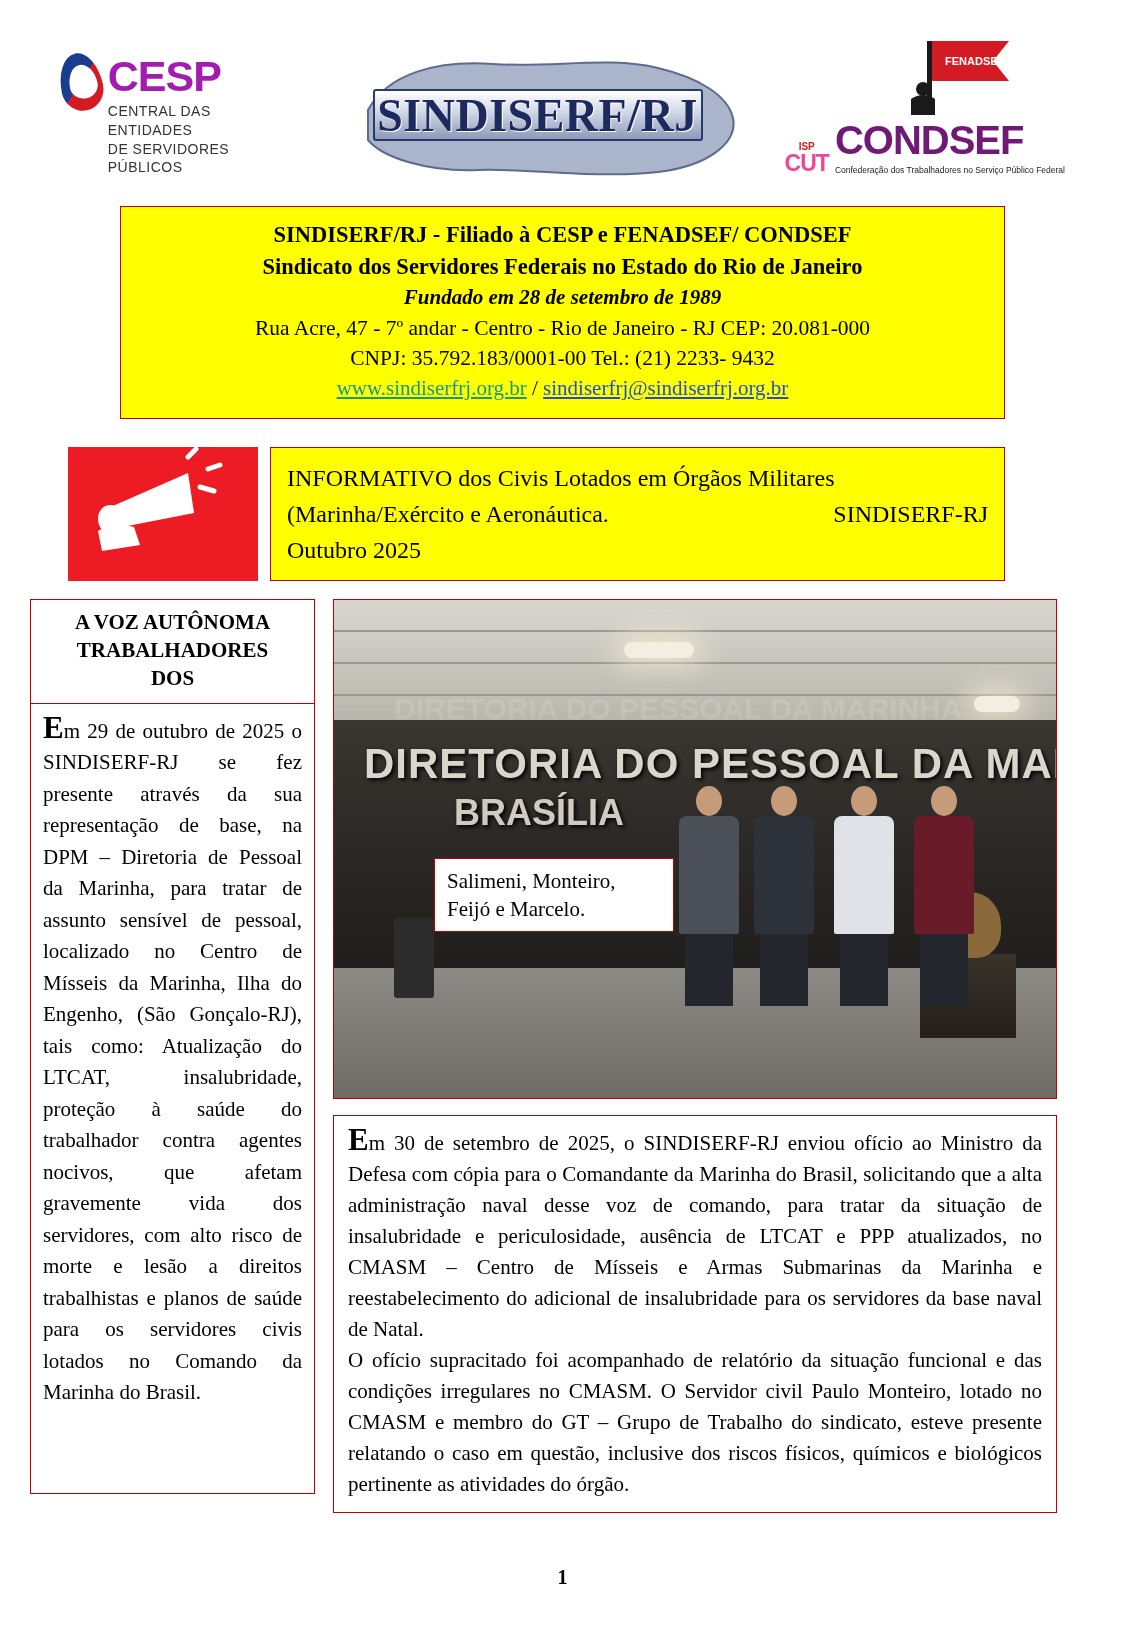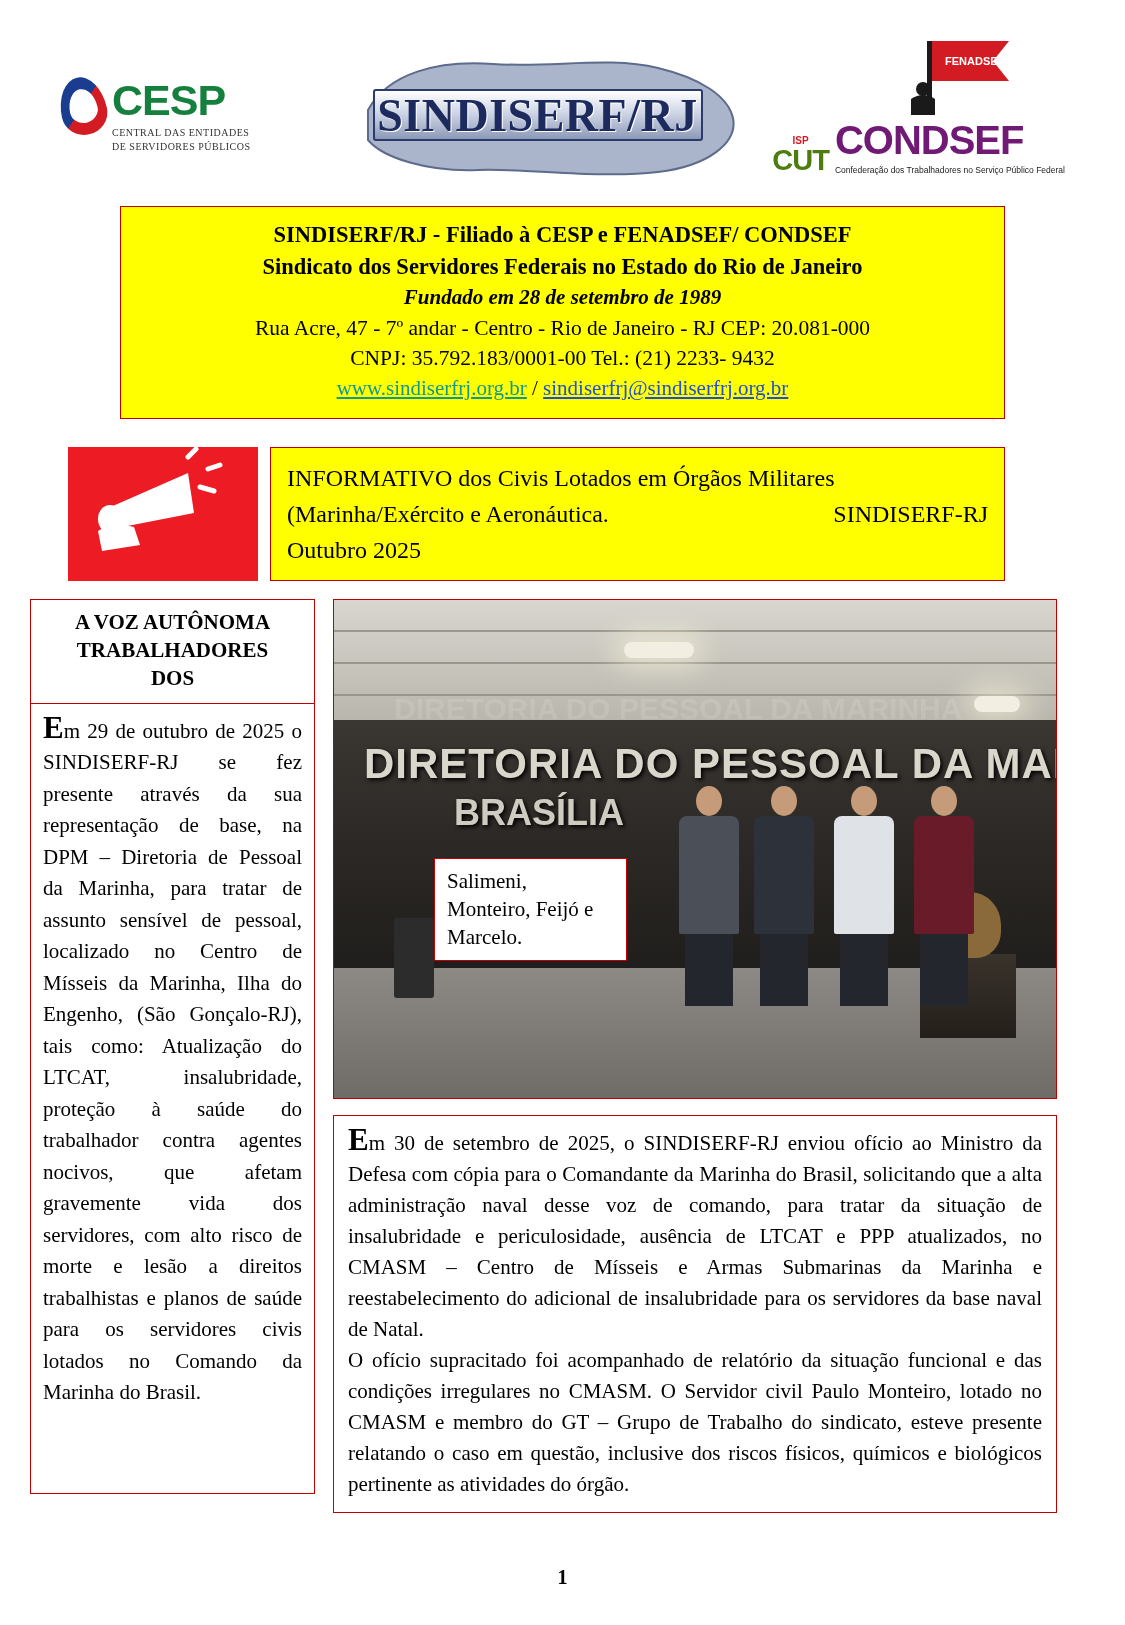--- a/index.html
+++ b/index.html
@@ -33,25 +33,25 @@
   }
   .cesp-drop::after{
     content:"";
     position:absolute; left:9px; top:12px;
     width:28px;height:34px;background:#fff;
     border-radius:50% 50% 50% 50% / 62% 62% 38% 38%;
   }
   .cesp-text { line-height: 1; padding-top: 2px; }
   .cesp-word {
     font-family: "Liberation Sans", sans-serif;
-    font-weight: bold; font-size: 43px; color: #15803d; letter-spacing: -1px;
+    font-weight: bold; font-size: 43px; color: #a21caf; letter-spacing: -1px;
   }
   .cesp-sub {
-    font-family: Liberation Serif, serif;
-    font-size: 10px; color: #333; letter-spacing: .5px; margin-top: 4px; line-height: 1.35;
+    font-family: Liberation Sans, sans-serif;
+    font-size: 14px; color: #333; letter-spacing: .5px; margin-top: 4px; line-height: 1.35;
   }
 
   .sindiserf-logo {
     position: relative;
     width: 420px; height: 135px;
     display: flex; align-items: center; justify-content: center;
   }
   .map-shape {
     position: absolute; left: 0; top: 0; width: 100%; height: 100%;
   }
@@ -70,21 +70,21 @@
     color: #1c2a5e;
     letter-spacing: .5px;
     text-shadow: 1px 1px 0 #fff;
   }
 
   .condsef-logo { width: 280px; position: relative; height: 140px; }
   .flag-wrap { position: absolute; right: 48px; top: -8px; width: 120px; height: 78px; }
   .condsef-row { position: absolute; bottom: 10px; right: 0; display: flex; align-items: flex-end; gap: 6px; }
   .cut-block { font-family: "Liberation Sans", sans-serif; line-height: 1; text-align: center; }
   .cut-isp { font-size: 10px; color: #d31b23; font-weight: bold; }
-  .cut-big { font-size: 29px; color: #4d7c0f; font-weight: bold; letter-spacing: -1px; }
+  .cut-big { font-size: 23px; color: #ec4899; font-weight: bold; letter-spacing: -1px; }
   .condsef-name {
     font-family: "Liberation Sans", sans-serif;
     font-weight: bold; font-size: 40px; color: #701a75; letter-spacing: -1px;
   }
   .condsef-sub {
     font-family: "Liberation Sans", sans-serif;
     font-size: 8.5px; color: #222; text-align: right; margin-top: 2px; white-space: nowrap;
   }
 
   
@@ -216,21 +216,21 @@
     position: absolute; right: 55px; bottom: 140px;
     width: 62px; height: 66px; background: #8a6a3b; border-radius: 50% 50% 40% 40%;
   }
   .bust-base {
     position: absolute; right: 40px; bottom: 60px; width: 96px; height: 84px;
     background: linear-gradient(#3a332c, #241f1a);
   }
   .caption-box {
     position: absolute; left: 100px; top: 258px;
     background: #fff; border: 1px solid #c00000;
-    padding: 8px 12px; font-size: 21px; line-height: 1.35; width: 193px;
+    padding: 8px 12px; font-size: 21px; line-height: 1.35; width: 240px;
   }
   .trash {
     position: absolute; left: 60px; bottom: 100px; width: 40px; height: 80px;
     background: #2c2c2c; border-radius: 3px;
   }
 
   .article-right {
     border: 1px solid #c00000;
     margin-top: 16px;
     padding: 10px 14px 12px 14px;

